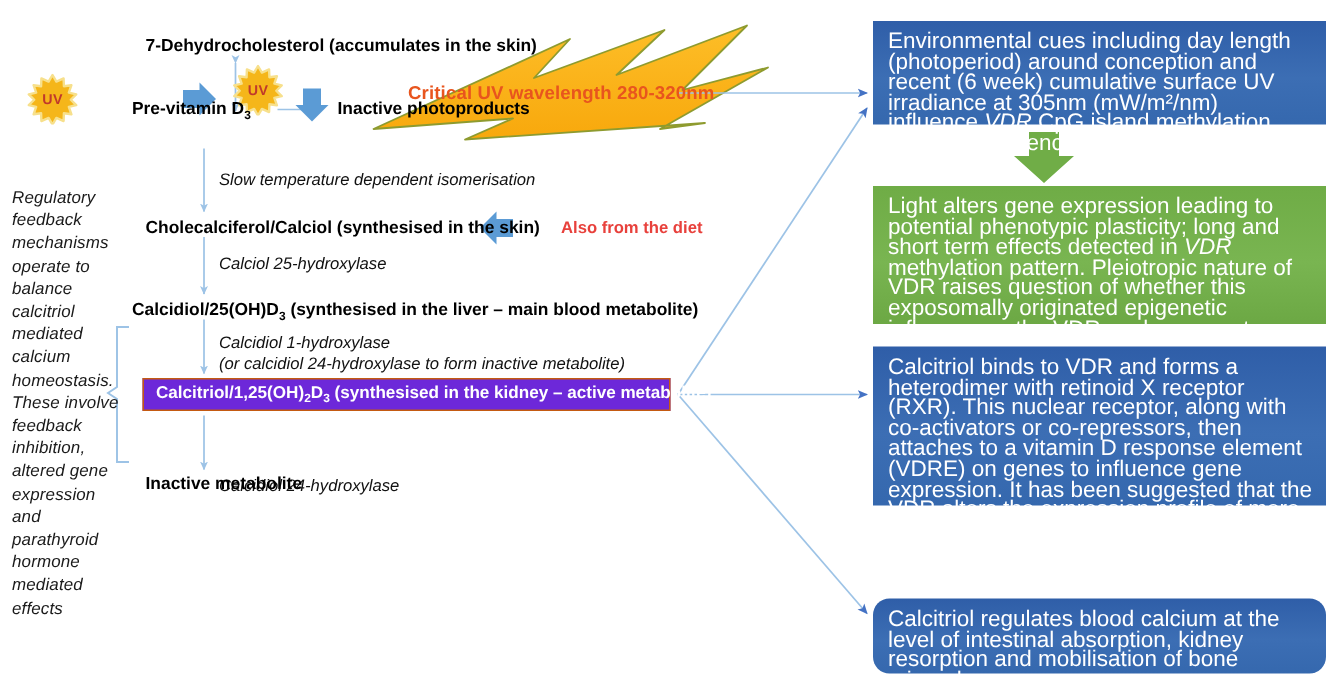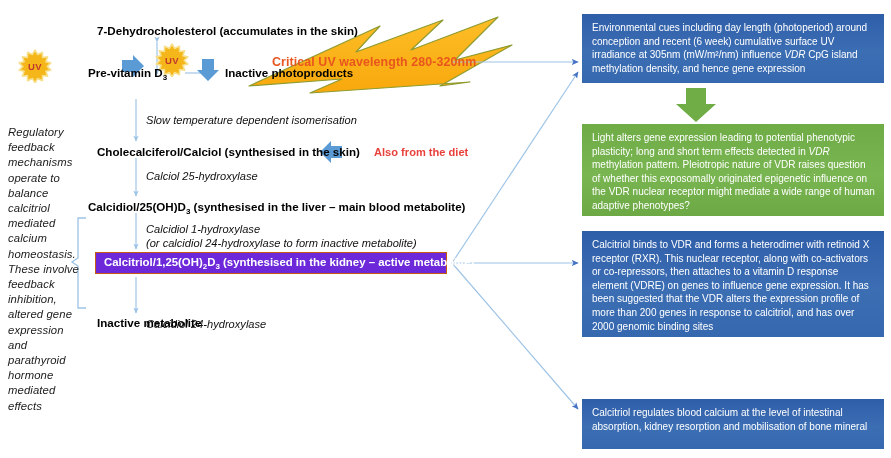--- a/index.html
+++ b/index.html
@@ -44,25 +44,25 @@
   .sun{ width:34px;height:34px; }
   .sun .glyph{
     position:absolute; left:0; top:0; width:34px; height:34px;
     display:flex; align-items:center; justify-content:center;
     font-weight:bold; font-size:9.5px; color:#C0392B; letter-spacing:.3px;
   }
 
   
   .infobox{
     box-sizing:border-box; padding:7px 9px 7px 10px;
-    font-size:10px; line-height:13.6px; color:#ffffff;
+    font-size:15px; line-height:13.6px; color:#ffffff;
   }
   .blue1{ background:linear-gradient(180deg,#2F5EA8 0%,#3C6EB4 55%,#3568AE 100%); }
   .blue2{ background:linear-gradient(180deg,#2F5EA8 0%,#3C6EB4 55%,#3568AE 100%); }
-  .blue3{ background:linear-gradient(180deg,#2F5EA8 0%,#3C6EB4 55%,#3568AE 100%); }
+  .blue3{ background:linear-gradient(180deg,#2F5EA8 0%,#3C6EB4 55%,#3568AE 100%);border-radius:11px; }
   .green{ background:linear-gradient(180deg,#6FAC46 0%,#79B551 55%,#6CA844 100%); }
   .infobox i{ font-style:italic; }
 
   
   .bolt-text{
     left:272px; top:55px; width:300px;
     font-weight:bold; font-size:12.4px; color:#E8551E;
     white-space:nowrap; letter-spacing:.1px;
   }
   svg.layer{position:absolute;left:0;top:0;width:891px;height:458px;overflow:visible;}

